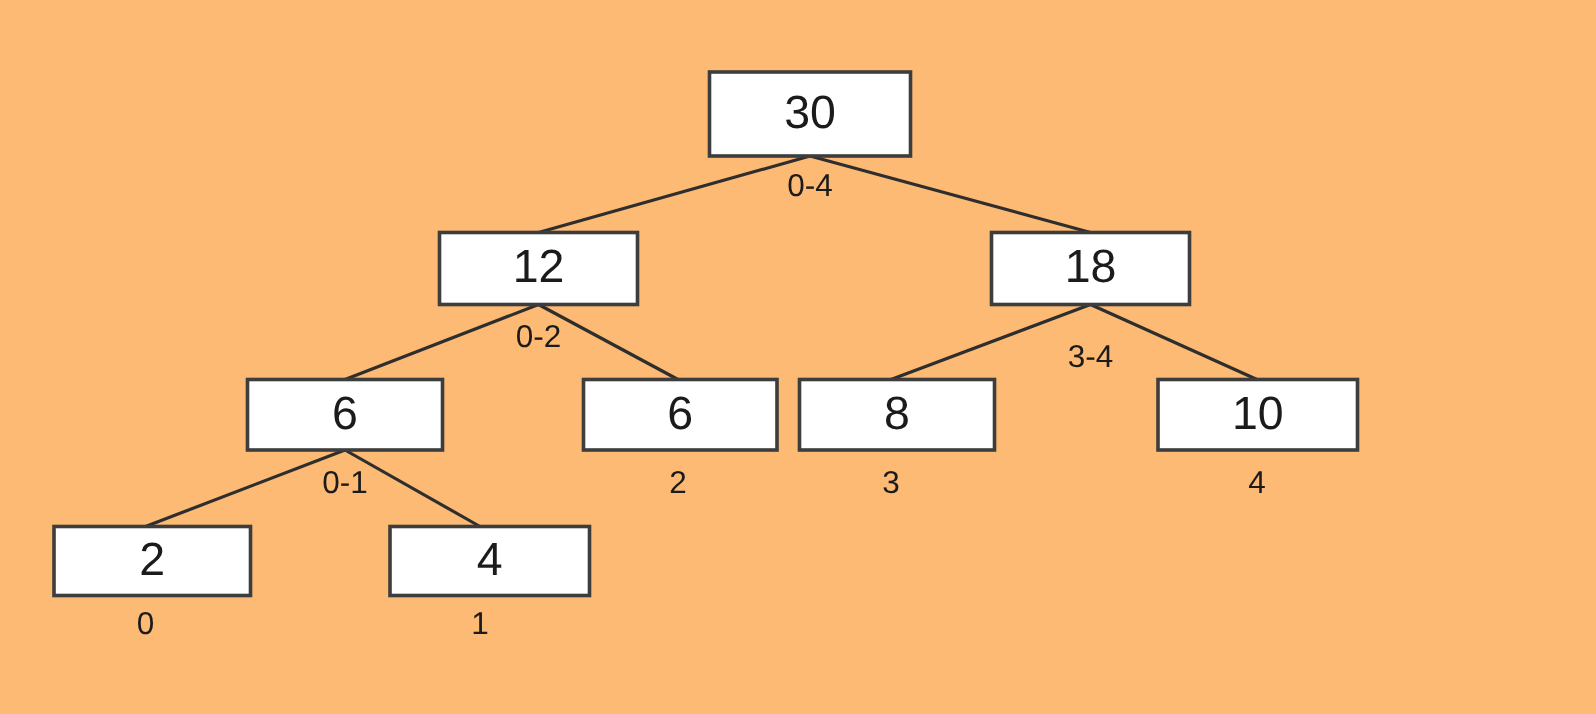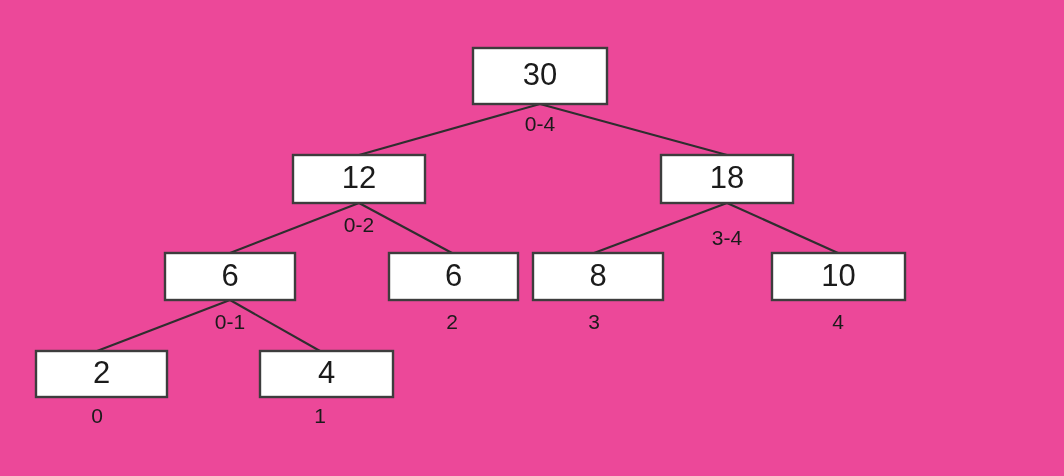--- a/index.html
+++ b/index.html
@@ -10,21 +10,21 @@
   body {
     width: 1064px;
     height: 476px;
     font-family: "Liberation Sans", sans-serif;
     overflow: hidden;
   }
   #diagram-root {
     position: relative;
     width: 1064px;
     height: 476px;
-    background: #ec4899;
+    background: #fdba74;
   }
   svg#tree-svg {
     display: block;
     width: 1064px;
     height: 476px;
   }
   .node-box {
     fill: #ffffff;
     stroke: #3d3d3d;
     stroke-width: 2.4;

